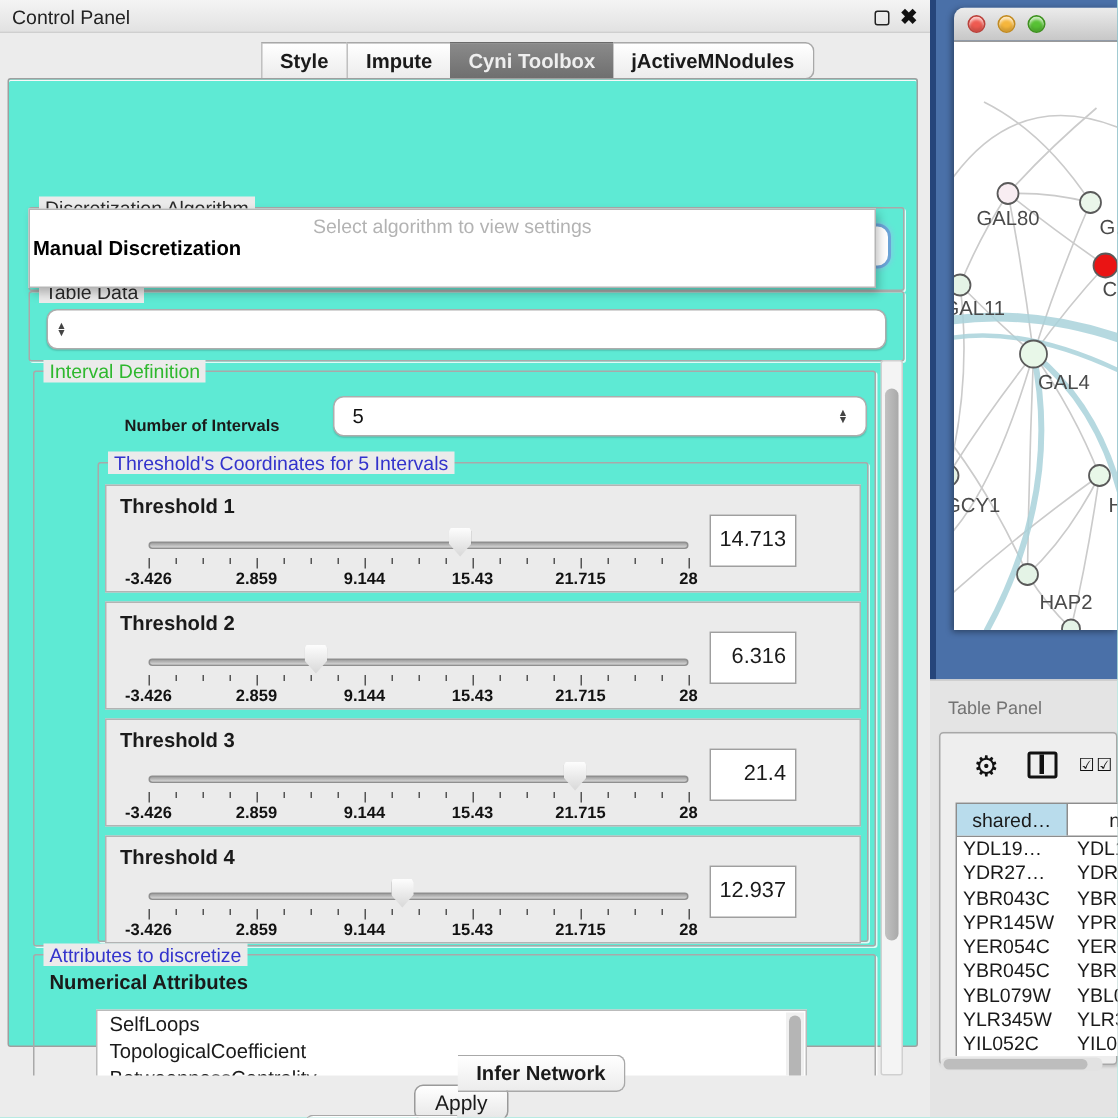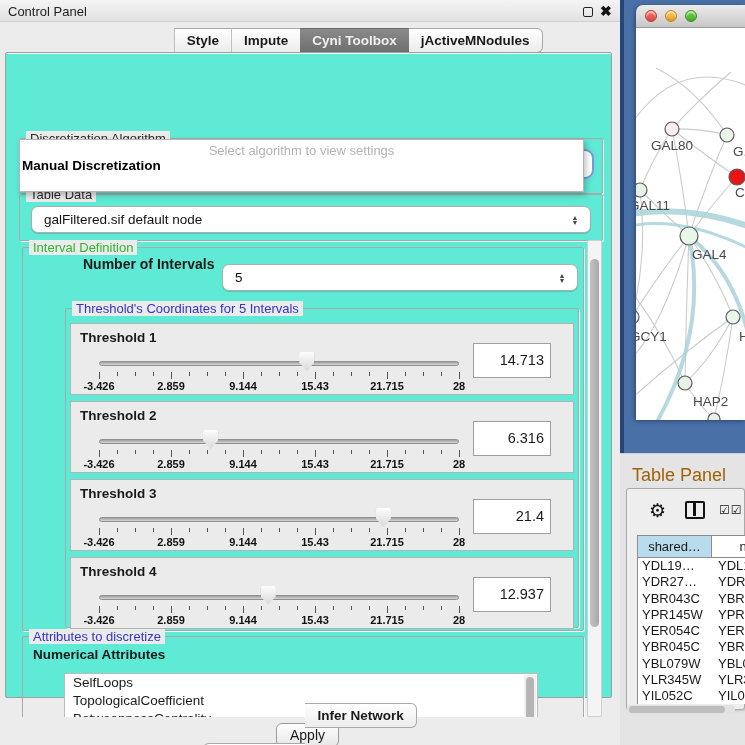--- a/index.html
+++ b/index.html
@@ -48,40 +48,40 @@
   #outer-scrollbar .thumb { position:absolute; left:2px; top:18px; width:9px; height:368px; background:linear-gradient(90deg,#c2c2c2,#a9a9a9); border-radius:5px; }
 
   
   .thr-box { position:absolute; left:4px; width:504px; height:72px; background:#ebebeb; border:1px solid #b3b3b3; }
   .thr-label { position:absolute; left:9px; top:6px; font-weight:bold; font-size:13.5px; }
   .track { position:absolute; left:28px; top:37px; width:360px; height:5px; border-radius:3px; background:linear-gradient(#9f9f9f,#d6d6d6); border:1px solid #8f8f8f; }
   .knob { position:absolute; top:28px; width:15px; height:19px; background:linear-gradient(#fdfdfd,#d8d8d8); clip-path:polygon(8% 0,92% 0,100% 12%,100% 55%,50% 100%,0 55%,0 12%); filter:drop-shadow(0 0 1px #777); }
   .tick { position:absolute; top:48px; width:1px; background:#555; }
   .tick.minor { height:4px; } .tick.major { height:7px; }
   .ticklabel { position:absolute; top:56px; transform:translateX(-50%); font-size:11px; font-weight:bold; color:#111; white-space:nowrap; }
-  .thr-value { position:absolute; left:402px; top:19px; width:78px; height:35px; background:#ffffff; border:1px solid #9f9f9f; font-size:14.5px; text-align:right; line-height:33px; padding-right:6px; }
+  .thr-value { position:absolute; left:402px; top:19px; width:58px; height:35px; background:#ffffff; border:1px solid #9f9f9f; font-size:14.5px; text-align:right; line-height:33px; padding-right:6px; }
 
   
   #attr-list { position:absolute; left:41px; top:36px; width:474px; height:56px; background:#ffffff; border:1px solid #bbbbbb; overflow:hidden; }
   #attr-list .item { padding:1px 0 1px 8px; font-size:13.5px; height:18px; }
   #attr-scrollbar { position:absolute; right:1px; top:1px; width:12px; height:54px; background:#f0f0f0; }
   #attr-scrollbar .thumb { position:absolute; left:2px; top:2px; width:8px; height:44px; background:#b5b5b5; border-radius:4px; }
 
   #apply-btn { left:270px; top:670px; width:63px; height:24px; background:linear-gradient(#ffffff,#e7e7e7); border:1px solid #9a9a9a; border-radius:6px; font-size:14px; text-align:center; line-height:22px; }
 
   
   #right-side { left:620px; top:0; width:125px; height:745px; background:#e7e7e7; }
   #net-frame { position:absolute; left:0; top:0; width:125px; height:453px; background:#4a70a8; box-shadow:inset 4px 0 0 #26457a; }
   #net-window { position:absolute; left:16px; top:5px; width:109px; height:415px; border-radius:7px 0 0 0; overflow:hidden; box-shadow:-1px 1px 4px rgba(0,0,0,.4); }
   #net-titlebar { height:23px; background:linear-gradient(#ececec,#c7c7c7); border-bottom:1px solid #9a9a9a; display:flex; align-items:center; padding-left:9px; gap:8px; }
   .light { width:12px; height:12px; border-radius:50%; box-shadow:inset 0 2px 2px rgba(255,255,255,.7), inset 0 -2px 2px rgba(0,0,0,.15); }
   #net-canvas { position:relative; width:109px; height:392px; background:#ffffff; }
 
   #table-panel-strip { position:absolute; left:0; top:453px; width:125px; height:292px; background:#e4e4e4; border-top:1px solid #cfcfcf; }
-  #table-panel-title { position:absolute; left:12px; top:11px; font-size:18px; color:#a16207; }
+  #table-panel-title { position:absolute; left:12px; top:11px; font-size:12px; color:#737373; }
   #table-inner { position:absolute; left:6px; top:34px; width:119px; height:222px; background:#eeeeee; border:1px solid #a8a8a8; border-radius:3px; box-shadow:1px 1px 2px rgba(0,0,0,.15); }
   #tp-toolbar { position:absolute; left:0; top:0; width:100%; height:42px; }
   #gear-icon { position:absolute; left:22px; top:10px; font-size:19px; color:#111; }
   #split-icon { position:absolute; left:58px; top:12px; width:20px; height:18px; border:2.5px solid #111; border-radius:2px; }
   #split-icon::after { content:""; position:absolute; left:6px; top:0; width:2.5px; height:13px; background:#111; }
   #check-icons { position:absolute; left:92px; top:14px; font-size:12px; letter-spacing:1px; color:#111; }
   #tp-table { position:absolute; left:10px; top:46px; width:120px; }
   .tp-header { display:flex; height:23px; border:1px solid #8d8d8d; background:#fff; }
   .tp-header .c1 { width:74px; background:#b9dcec; border-right:1px solid #8d8d8d; text-align:center; line-height:21px; font-size:13px; }
   .tp-header .c2 { flex:1; text-align:right; line-height:21px; font-size:13px; padding-right:2px; }
@@ -141,30 +141,29 @@
 
     <div id="algo-popup" class="abs">
       <div class="ph">Select algorithm to view settings</div>
     <div class="it" style="top: 18px; font-weight: bold;">Manual Discretization</div>
       </div>
 
     <div class="groupbox" style="left:13px; top:141px; width:584px; height:47px;">
       <span class="grouptitle t-dark">Table Data</span>
     </div>
     <div class="combo" style="left:25px; top:153px; width:560px; height:27px;">
-      <span class="val">galFiltered.sif default node</span>
       <span class="spinner">▲<br>▼</span>
     </div>
 
     <div id="scrollpane" class="abs">
 
       <div class="groupbox" style="left:7px; top:8px; width:562px; height:384px;">
         <span class="grouptitle t-green">Interval Definition</span>
 
-        <span style="position:absolute; left:60px; top:8px; font-weight:bold; font-size:14px;">Number of Intervals</span>
+        <span style="position:absolute; left:60px; top:30px; font-weight:bold; font-size:11px;">Number of Intervals</span>
         <div class="combo" style="left:199px; top:16px; width:356px; height:27px;">
           <span class="val">5</span>
           <span class="spinner">▲<br>▼</span>
         </div>
 
         <div class="groupbox" style="left:42px; top:60px; width:514px; height:320px;">
           <span class="grouptitle t-blue">Threshold's Coordinates for 5 Intervals</span>
           <div id="thresholds">
               <div class="thr-box" style="top: 14px;">
                 <div class="thr-label">Threshold 1</div>

